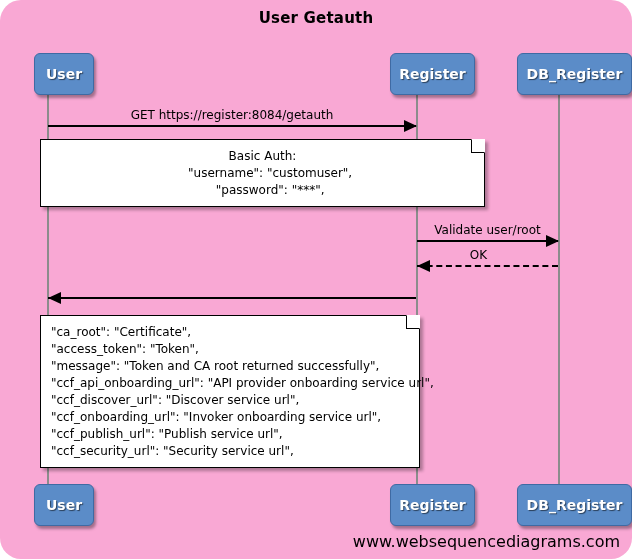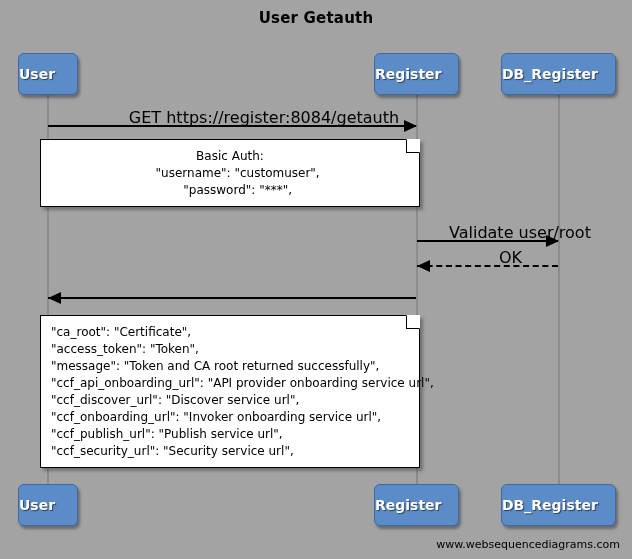--- a/index.html
+++ b/index.html
@@ -7,22 +7,23 @@
     padding: 0;
     background: #ffffff;
   }
   body {
     font-family: "DejaVu Sans", "Liberation Sans", sans-serif;
   }
   #canvas {
     position: relative;
     width: 632px;
     height: 559px;
-    background: #a3a3a3;
+    background: #f9a8d4;
     overflow: hidden;
+    border-radius: 21px;
   }
 
   
   .diagram-title {
     position: absolute;
     left: 0;
     top: 9px;
     width: 632px;
     text-align: center;
     font-size: 15px;
@@ -40,21 +41,23 @@
 
   
   .participant {
     position: absolute;
     background: #5b8cc8;
     border: 1px solid #3f6aa3;
     border-radius: 6px;
     box-shadow: 2px 3px 3px rgba(0,0,0,0.35);
     display: flex;
     align-items: center;
+    justify-content: center;
     box-sizing: border-box;
+    margin-left: 16px;
   }
   .participant span {
     color: #ffffff;
     font-size: 14px;
     font-weight: bold;
     text-shadow: 1px 1px 1px rgba(0,0,0,0.55);
     white-space: nowrap;
   }
 
   
@@ -74,25 +77,24 @@
     border-bottom: 6px solid transparent;
   }
   .arrowhead.right {
     border-left: 13px solid #000000;
   }
   .arrowhead.left {
     border-right: 13px solid #000000;
   }
   .msg-label {
     position: absolute;
-    font-size: 16px;
+    font-size: 12px;
     color: #000000;
     text-align: center;
     white-space: nowrap;
-    padding-left: 32px;
   }
 
   
   .note {
     position: absolute;
     background: #ffffff;
     border: 1px solid #000000;
     box-shadow: 3px 3px 3px rgba(0,0,0,0.30);
     box-sizing: border-box;
   }
@@ -132,21 +134,21 @@
   .note.centered .note-lines div {
     display: inline-block;
     text-align: left;
   }
 
   
   .footer {
     position: absolute;
     right: 12px;
     bottom: 8px;
-    font-size: 11px;
+    font-size: 16px;
     color: #000000;
   }
 </style>
 </head>
 <body>
 
 <div id="canvas">
 
   <div class="diagram-title">User Getauth</div>
 
@@ -161,21 +163,21 @@
     <span>Register</span>
   </div>
   <div class="participant" style="left:501px; top:53px; width:115px; height:42px;">
     <span>DB_Register</span>
   </div>
 
   <div class="msg-label" style="left:48px; top:108px; width:368px;">GET https://register:8084/getauth</div>
   <div class="msg-line" style="left:48px; top:125px; width:368px;"></div>
   <div class="arrowhead right" style="left:404px; top:120px;"></div>
 
-  <div class="note centered" style="left:40px; top:139px; width:380px; height:68px;">
+  <div class="note centered" style="left:40px; top:139px; width:445px; height:68px;">
     <div class="fold-cover"></div>
     <div class="fold"></div>
     <div class="note-lines">
       <div>Basic Auth:</div><br>
       <div>    "username": "customuser",</div><br>
       <div>    "password": "***",</div>
     </div>
   </div>
 
   <div class="msg-label" style="left:417px; top:223px; width:141px;">Validate user/root</div>

